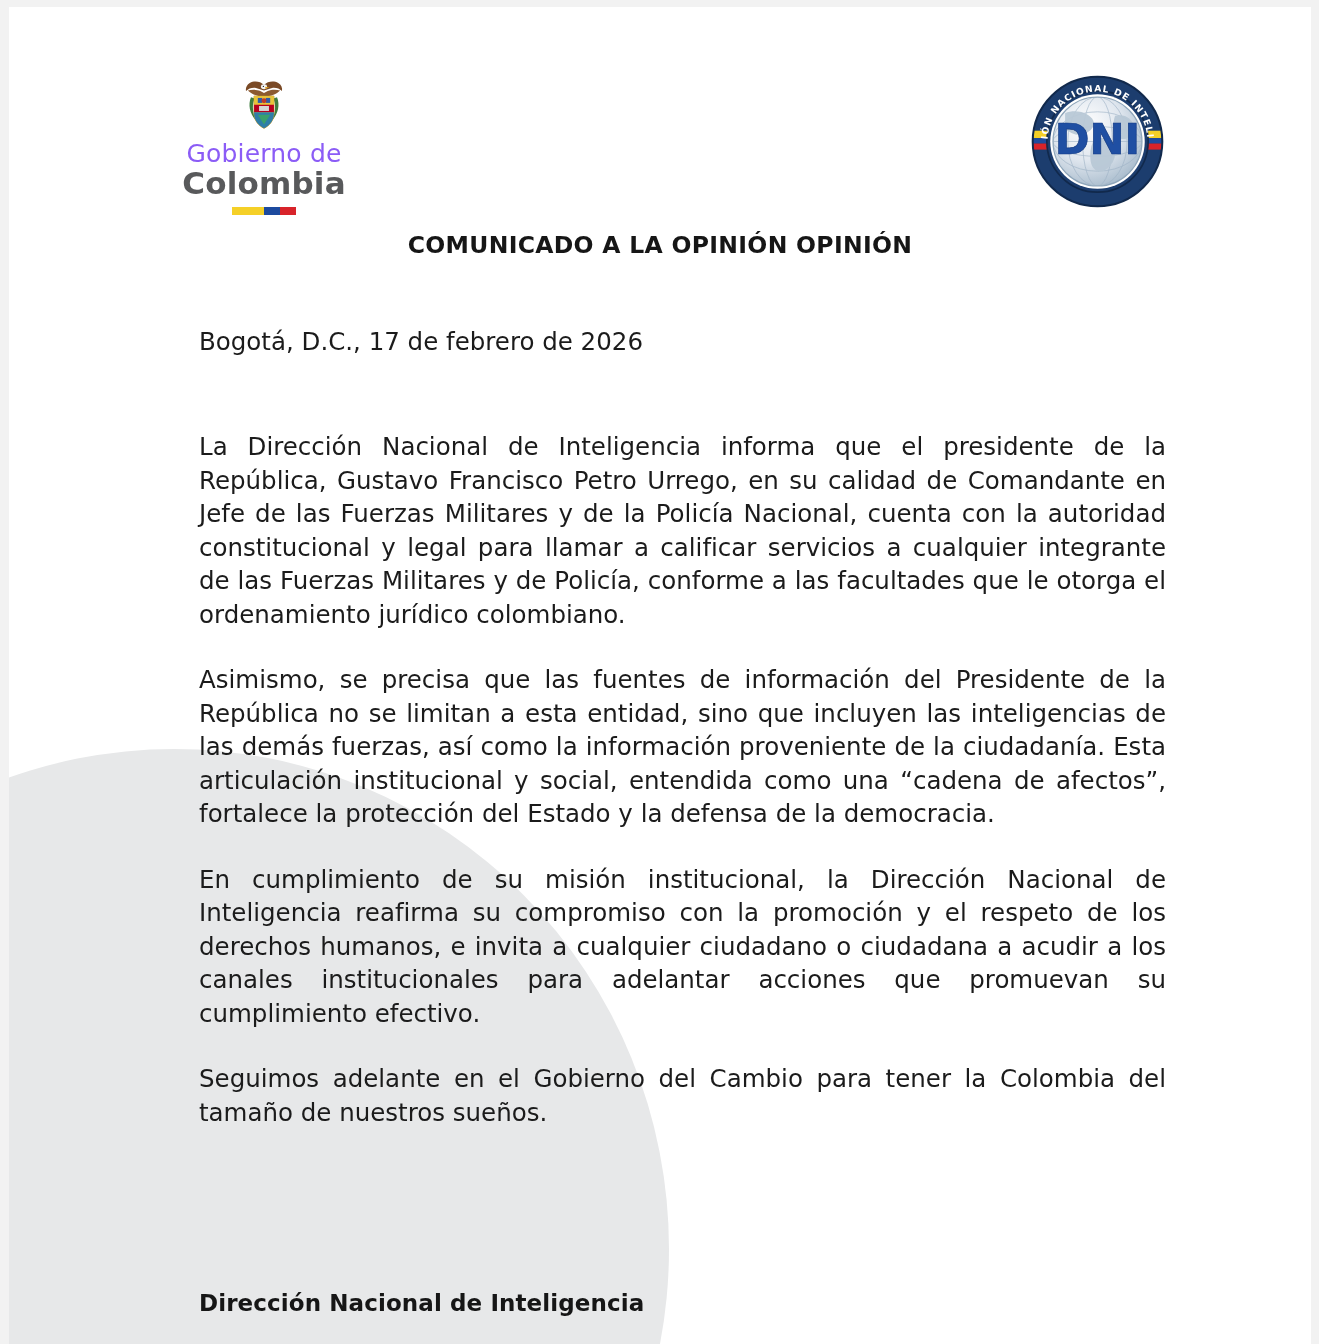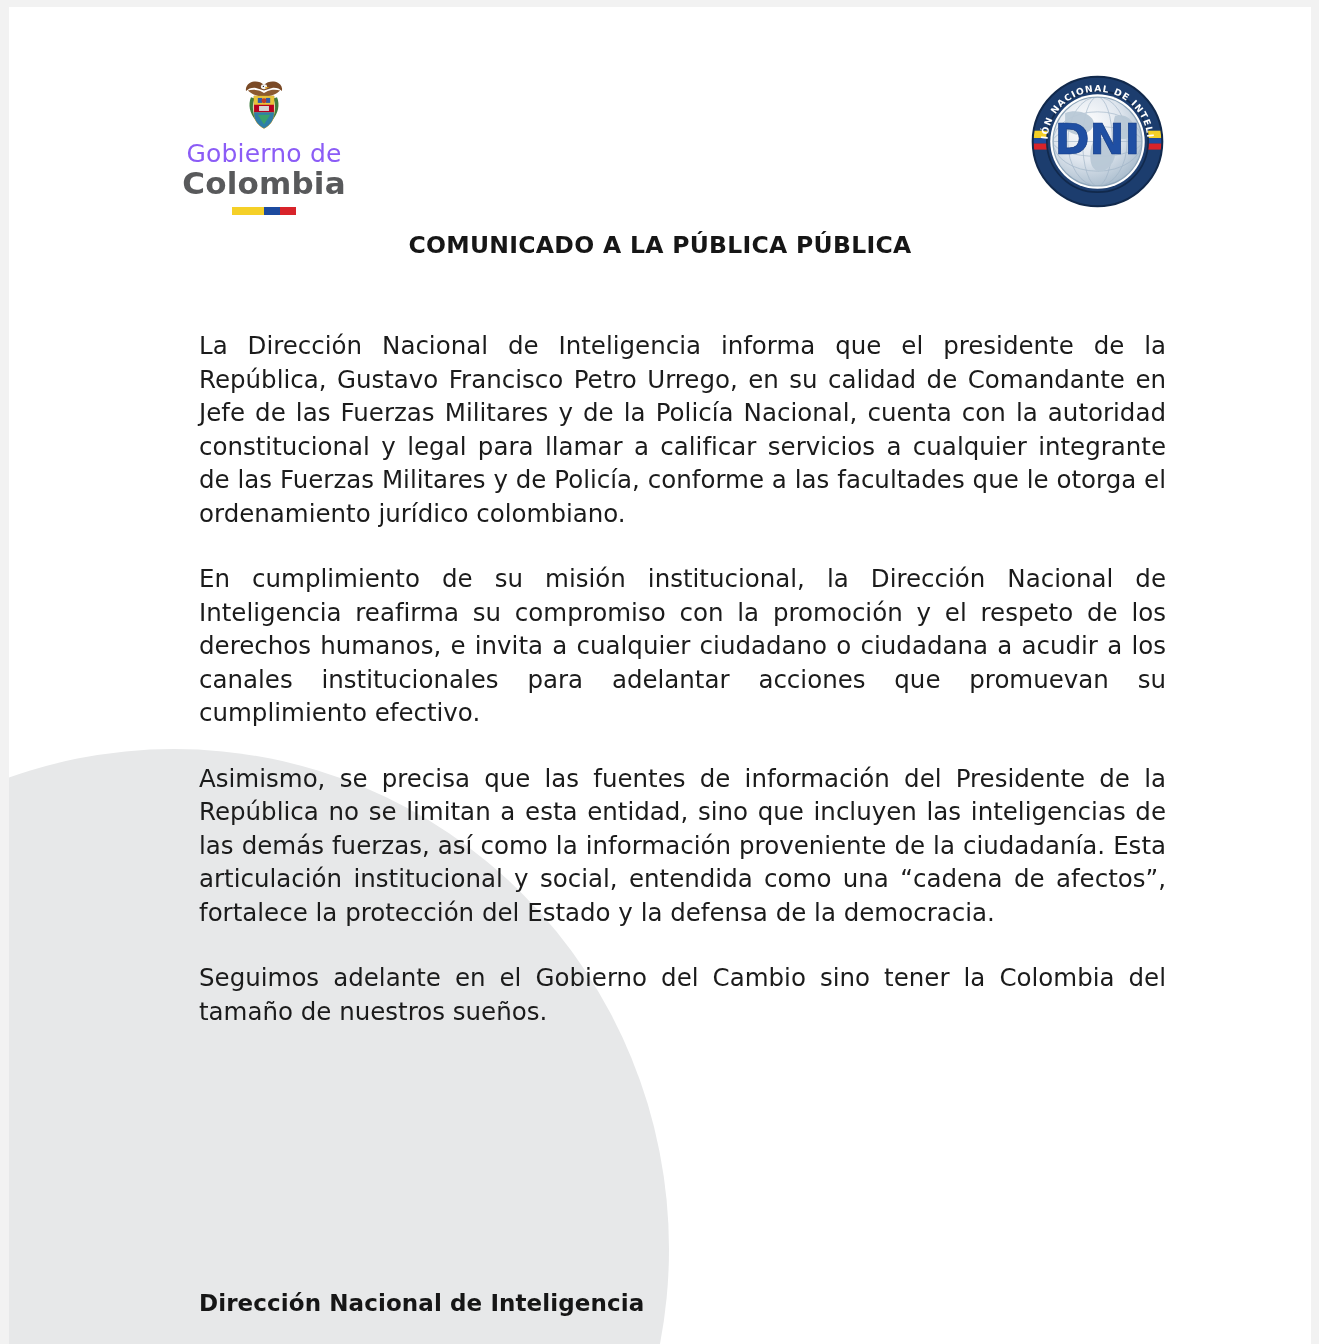--- a/index.html
+++ b/index.html
@@ -247,26 +247,27 @@
             <path d="M52 58 C66 52 84 56 92 66 C98 74 92 84 82 88 C70 93 58 88 52 78 Z"></path>
             <path d="M96 96 C106 92 118 96 124 106 C130 118 124 134 112 142 C102 148 92 142 90 130 C88 118 90 104 96 96 Z"></path>
             <path d="M126 62 C140 58 152 66 154 78 C156 90 146 98 134 96 C124 94 120 82 126 62 Z"></path>
           </g>
           <circle cx="100" cy="100" r="66" fill="none" stroke="#8fa6ba" stroke-width="1.6"></circle>
 
           <text x="100" y="118" text-anchor="middle" font-family="'DejaVu Sans','Liberation Sans',sans-serif" font-size="62" font-weight="bold" fill="#1f4fa3" stroke="#163d85" stroke-width="1">DNI</text>
         </svg>
       </div>
 
-      <div class="doc-title">COMUNICADO A LA PÚBLICA PÚBLICA</div>
+      <div class="doc-title">COMUNICADO A LA OPINIÓN OPINIÓN</div>
 
       <div class="body-block">
+        <div class="dateline">Bogotá, D.C., 17 de febrero de 2026</div>
         <p class="para">La Dirección Nacional de Inteligencia informa que el presidente de la República, Gustavo Francisco Petro Urrego, en su calidad de Comandante en Jefe de las Fuerzas Militares y de la Policía Nacional, cuenta con la autoridad constitucional y legal para llamar a calificar servicios a cualquier integrante de las Fuerzas Militares y de Policía, conforme a las facultades que le otorga el ordenamiento jurídico colombiano.</p>
+        <p class="para">Asimismo, se precisa que las fuentes de información del Presidente de la República no se limitan a esta entidad, sino que incluyen las inteligencias de las demás fuerzas, así como la información proveniente de la ciudadanía. Esta articulación institucional y social, entendida como una “cadena de afectos”, fortalece la protección del Estado y la defensa de la democracia.</p>
         <p class="para">En cumplimiento de su misión institucional, la Dirección Nacional de Inteligencia reafirma su compromiso con la promoción y el respeto de los derechos humanos, e invita a cualquier ciudadano o ciudadana a acudir a los canales institucionales para adelantar acciones que promuevan su cumplimiento efectivo.</p>
-        <p class="para">Asimismo, se precisa que las fuentes de información del Presidente de la República no se limitan a esta entidad, sino que incluyen las inteligencias de las demás fuerzas, así como la información proveniente de la ciudadanía. Esta articulación institucional y social, entendida como una “cadena de afectos”, fortalece la protección del Estado y la defensa de la democracia.</p>
-        <p class="para">Seguimos adelante en el Gobierno del Cambio sino tener la Colombia del tamaño de nuestros sueños.</p>
+        <p class="para">Seguimos adelante en el Gobierno del Cambio para tener la Colombia del tamaño de nuestros sueños.</p>
       </div>
 
       <div class="signature">Dirección Nacional de Inteligencia</div>
 
     </div>
   </div>
 </div>
 
 </body></html>

